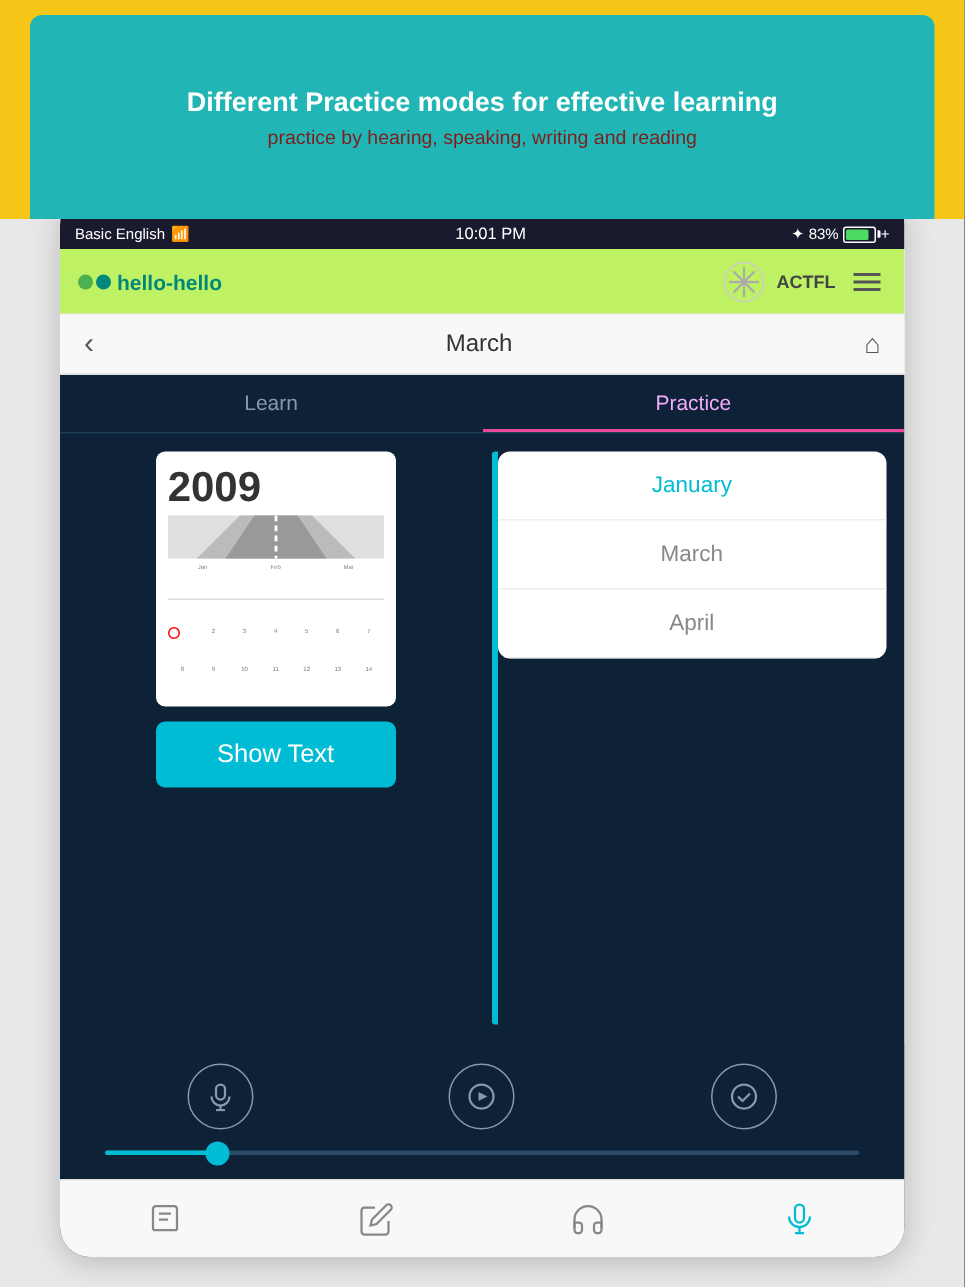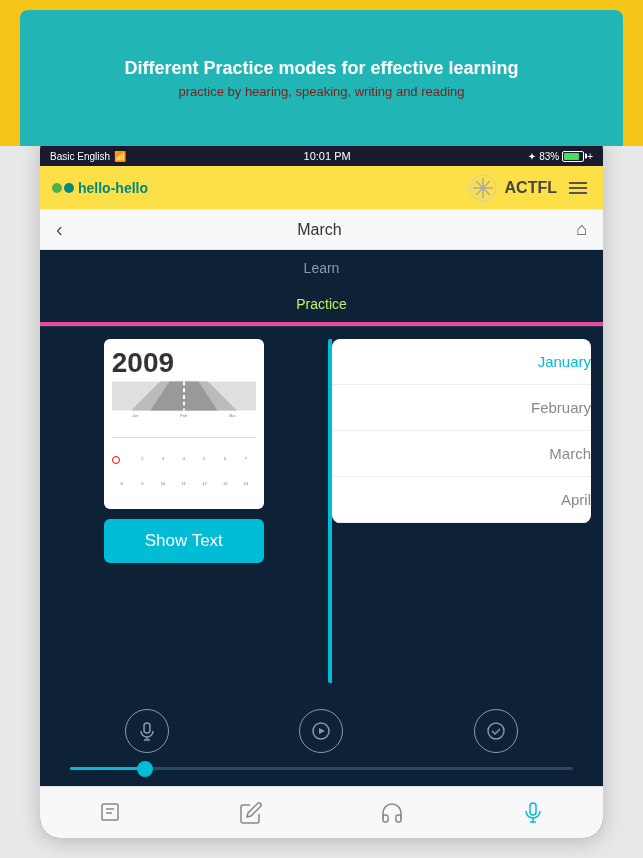--- a/index.html
+++ b/index.html
@@ -114,21 +114,21 @@
     }
     .battery-fill {
       width: 83%;
       height: 100%;
       background: #4cd964;
       border-radius: 1px;
     }
 
     
     .app-header {
-      background: #fde047;
+      background: #bef264;
       height: 44px;
       display: flex;
       align-items: center;
       justify-content: space-between;
       padding: 15px 12px;
       border-bottom: 1px solid #eee;
     }
     .logo-area {
       display: flex;
       align-items: center;
@@ -157,21 +157,21 @@
     .header-right {
       display: flex;
       align-items: center;
       gap: 8px;
     }
     .actfl-logo {
       width: 28px;
       height: 28px;
     }
     .actfl-text {
-      font-size: 16px;
+      font-size: 12px;
       font-weight: bold;
       color: #444;
     }
     .menu-icon {
       display: flex;
       flex-direction: column;
       gap: 3px;
       padding: 4px;
     }
     .menu-line {
@@ -201,32 +201,31 @@
     }
     .nav-home {
       font-size: 18px;
       color: #555;
     }
 
     
     .tab-bar {
       display: flex;
       border-bottom: 1px solid #1a3a55;
-      flex-direction: column;
     }
     .tab-item {
       flex: 1;
       text-align: center;
       padding: 10px 0;
       font-size: 14px;
       cursor: pointer;
     }
     .tab-item.active {
-      color: #bef264;
-      border-bottom: 4px solid #ec4899;
+      color: #f0abfc;
+      border-bottom: 2px solid #ec4899;
     }
     .tab-item.inactive {
       color: #8899aa;
     }
 
     
     .panels {
       display: flex;
       flex: 1;
       padding: 12px;
@@ -281,21 +280,21 @@
       flex: 1;
       background: white;
       border-radius: 8px;
       overflow: hidden;
     }
     .month-item {
       padding: 14px 0;
       border-bottom: 1px solid #eee;
       font-size: 15px;
       cursor: pointer;
-      text-align: right;
+      text-align: center;
     }
     .month-item.active {
       color: #00bcd4;
       font-weight: 500;
     }
     .month-item.inactive {
       color: #888;
     }
 
     
@@ -509,21 +508,20 @@
             </div>
           </div>
 
           <button class="show-text-btn">Show Text</button>
         </div>
 
         <div style="position:relative; flex:1;">
           <div style="position:absolute; left:0; top:0; width:4px; height:100%; background:#00bcd4; border-radius:2px 0 0 2px;"></div>
           <div class="right-panel" style="margin-left:4px;">
             <div class="month-item active">January</div>
-            <div class="month-item inactive">February</div>
             <div class="month-item inactive">March</div>
             <div class="month-item inactive">April</div>
           </div>
         </div>
       </div>
 
       <div class="bottom-controls">
         <div class="control-buttons">
           <div class="ctrl-btn">
             <svg width="20" height="20" viewBox="0 0 20 20" fill="none" stroke="#8899aa" stroke-width="1.5">

